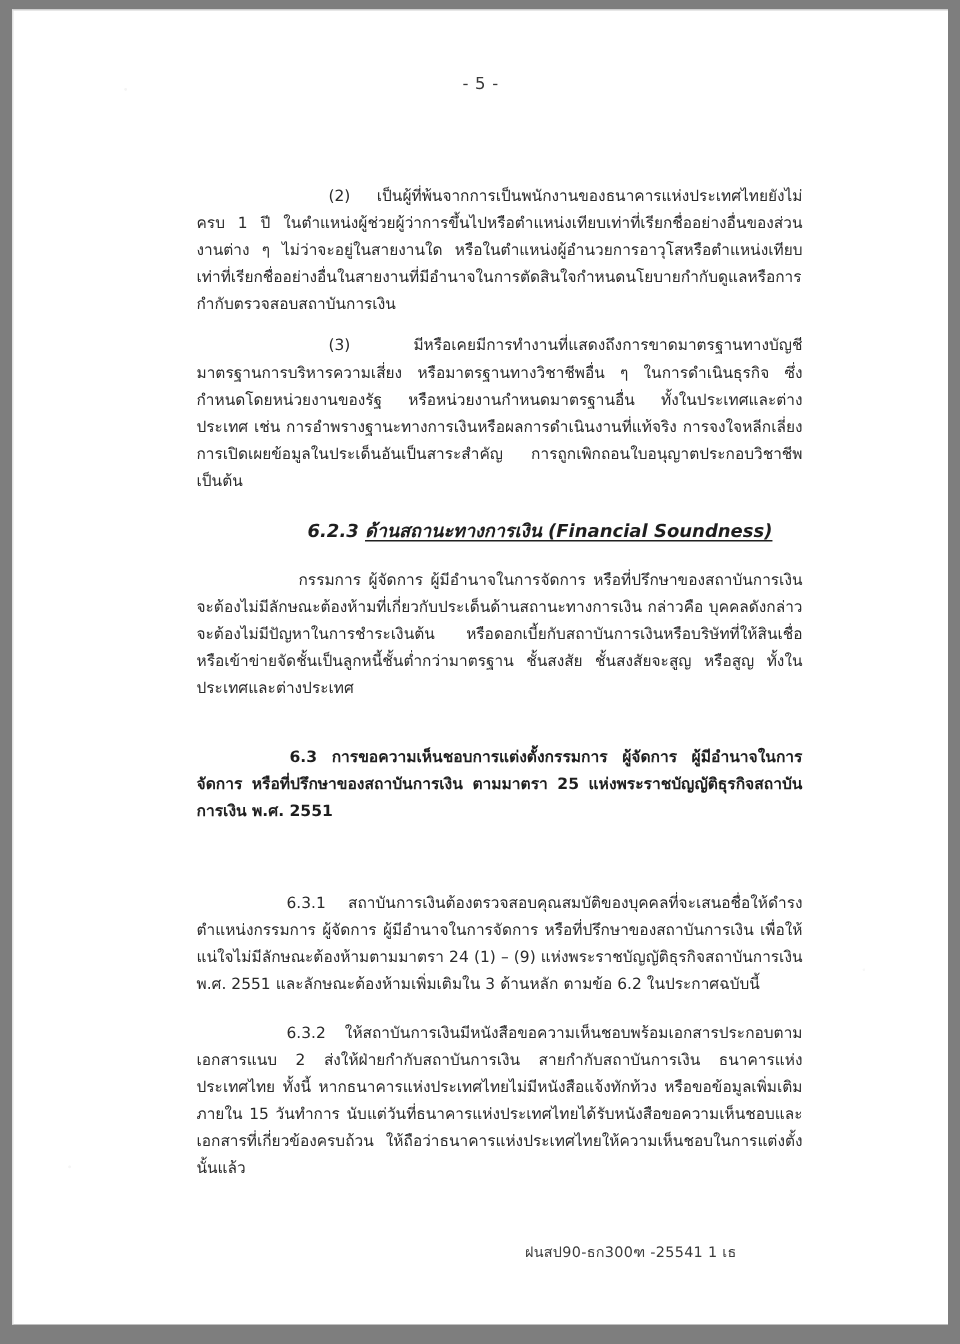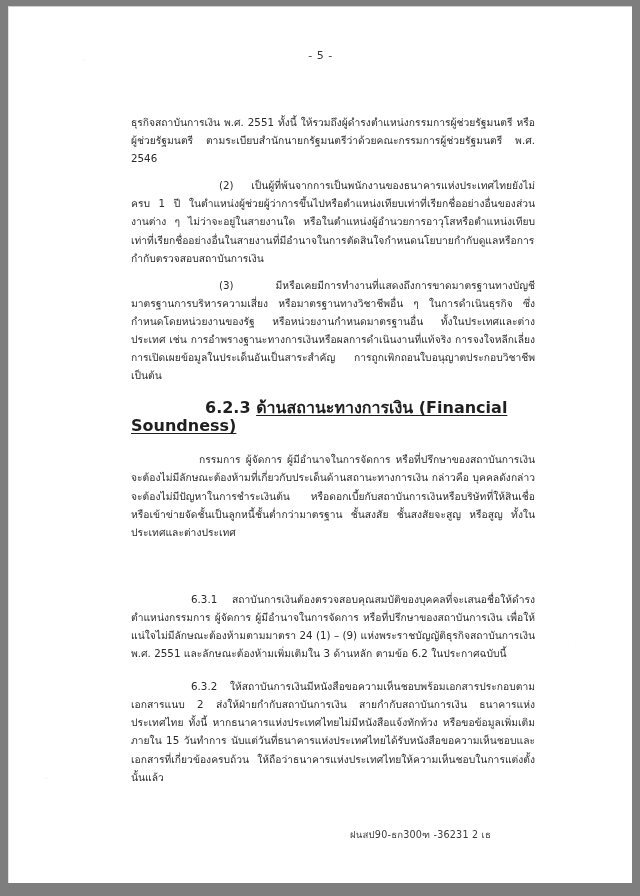--- a/index.html
+++ b/index.html
@@ -80,25 +80,26 @@
   }
   .para.indent-sub {
     text-indent: 60px;
   }
 
   .gap-sm { height: 9px; }
   .gap-md { height: 15px; }
   .gap-lg { height: 17px; }
 
   .heading-underline {
-    font-size: 16px;
+    font-size: 12px;
     line-height: 18px;
     font-weight: bold;
     text-indent: 74px;
     color: #1f1f1f;
+    font-style: italic;
   }
   .heading-underline .ul {
     text-decoration: underline;
     text-underline-offset: 1.5px;
   }
 
   .heading-bold {
     font-size: 10.4px;
     line-height: 18.1px;
     font-weight: bold;
@@ -123,21 +124,20 @@
 <body>
 
 <div id="scan-page">
 
   <div id="scan-noise"></div>
 
   <div id="page-number">- 5 -</div>
 
   <div id="document-body">
 
-    <p class="para">ธุรกิจสถาบันการเงิน พ.ศ. 2551 ทั้งนี้ ให้รวมถึงผู้ดำรงตำแหน่งกรรมการผู้ช่วยรัฐมนตรี หรือผู้ช่วยรัฐมนตรี ตามระเบียบสำนักนายกรัฐมนตรีว่าด้วยคณะกรรมการผู้ช่วยรัฐมนตรี พ.ศ. 2546</p>
 
     <div class="gap-sm"></div>
 
     <p class="para indent-num">(2)  เป็นผู้ที่พ้นจากการเป็นพนักงานของธนาคารแห่งประเทศไทยยังไม่ครบ 1 ปี ในตำแหน่งผู้ช่วยผู้ว่าการขึ้นไปหรือตำแหน่งเทียบเท่าที่เรียกชื่ออย่างอื่นของส่วนงานต่าง ๆ ไม่ว่าจะอยู่ในสายงานใด หรือในตำแหน่งผู้อำนวยการอาวุโสหรือตำแหน่งเทียบเท่าที่เรียกชื่ออย่างอื่นในสายงานที่มีอำนาจในการตัดสินใจกำหนดนโยบายกำกับดูแลหรือการกำกับตรวจสอบสถาบันการเงิน</p>
 
     <div class="gap-sm"></div>
 
     <p class="para indent-num">(3)  มีหรือเคยมีการทำงานที่แสดงถึงการขาดมาตรฐานทางบัญชี มาตรฐานการบริหารความเสี่ยง  หรือมาตรฐานทางวิชาชีพอื่น ๆ ในการดำเนินธุรกิจ ซึ่งกำหนดโดยหน่วยงานของรัฐ หรือหน่วยงานกำหนดมาตรฐานอื่น ทั้งในประเทศและต่างประเทศ เช่น การอำพรางฐานะทางการเงินหรือผลการดำเนินงานที่แท้จริง การจงใจหลีกเลี่ยงการเปิดเผยข้อมูลในประเด็นอันเป็นสาระสำคัญ การถูกเพิกถอนใบอนุญาตประกอบวิชาชีพ เป็นต้น</p>
 
     <div class="gap-md"></div>
@@ -145,29 +145,30 @@
     <div class="heading-underline">
       <span>6.2.3 </span><span class="ul">ด้านสถานะทางการเงิน (Financial Soundness)</span>
     </div>
 
     <div class="gap-md"></div>
 
     <p class="para indent-first">กรรมการ ผู้จัดการ ผู้มีอำนาจในการจัดการ หรือที่ปรึกษาของสถาบันการเงินจะต้องไม่มีลักษณะต้องห้ามที่เกี่ยวกับประเด็นด้านสถานะทางการเงิน กล่าวคือ บุคคลดังกล่าวจะต้องไม่มีปัญหาในการชำระเงินต้น หรือดอกเบี้ยกับสถาบันการเงินหรือบริษัทที่ให้สินเชื่อ หรือเข้าข่ายจัดชั้นเป็นลูกหนี้ชั้นต่ำกว่ามาตรฐาน ชั้นสงสัย ชั้นสงสัยจะสูญ หรือสูญ ทั้งในประเทศและต่างประเทศ</p>
 
     <div class="gap-lg"></div>
 
+    <p class="heading-bold">6.3  การขอความเห็นชอบการแต่งตั้งกรรมการ ผู้จัดการ ผู้มีอำนาจในการจัดการ หรือที่ปรึกษาของสถาบันการเงิน ตามมาตรา 25 แห่งพระราชบัญญัติธุรกิจสถาบันการเงิน พ.ศ. 2551</p>
 
     <div class="gap-md"></div>
 
 
     <div class="gap-lg"></div>
 
     <p class="para indent-sub">6.3.1  สถาบันการเงินต้องตรวจสอบคุณสมบัติของบุคคลที่จะเสนอชื่อให้ดำรงตำแหน่งกรรมการ ผู้จัดการ ผู้มีอำนาจในการจัดการ หรือที่ปรึกษาของสถาบันการเงิน เพื่อให้แน่ใจไม่มีลักษณะต้องห้ามตามมาตรา 24 (1) – (9) แห่งพระราชบัญญัติธุรกิจสถาบันการเงิน พ.ศ. 2551 และลักษณะต้องห้ามเพิ่มเติมใน 3 ด้านหลัก ตามข้อ 6.2 ในประกาศฉบับนี้</p>
 
     <div class="gap-md"></div>
 
     <p class="para indent-sub">6.3.2  ให้สถาบันการเงินมีหนังสือขอความเห็นชอบพร้อมเอกสารประกอบตามเอกสารแนบ 2 ส่งให้ฝ่ายกำกับสถาบันการเงิน สายกำกับสถาบันการเงิน ธนาคารแห่งประเทศไทย ทั้งนี้ หากธนาคารแห่งประเทศไทยไม่มีหนังสือแจ้งทักท้วง หรือขอข้อมูลเพิ่มเติมภายใน 15 วันทำการ นับแต่วันที่ธนาคารแห่งประเทศไทยได้รับหนังสือขอความเห็นชอบและเอกสารที่เกี่ยวข้องครบถ้วน ให้ถือว่าธนาคารแห่งประเทศไทยให้ความเห็นชอบในการแต่งตั้งนั้นแล้ว</p>
 
   </div>
 
-  <div id="footer-ref">ฝนสป90-ธก300ฑ  -36231 2 เธ</div>
+  <div id="footer-ref">ฝนสป90-ธก300ฑ  -25541 1 เธ</div>
 
 </div>
 
 </body></html>

